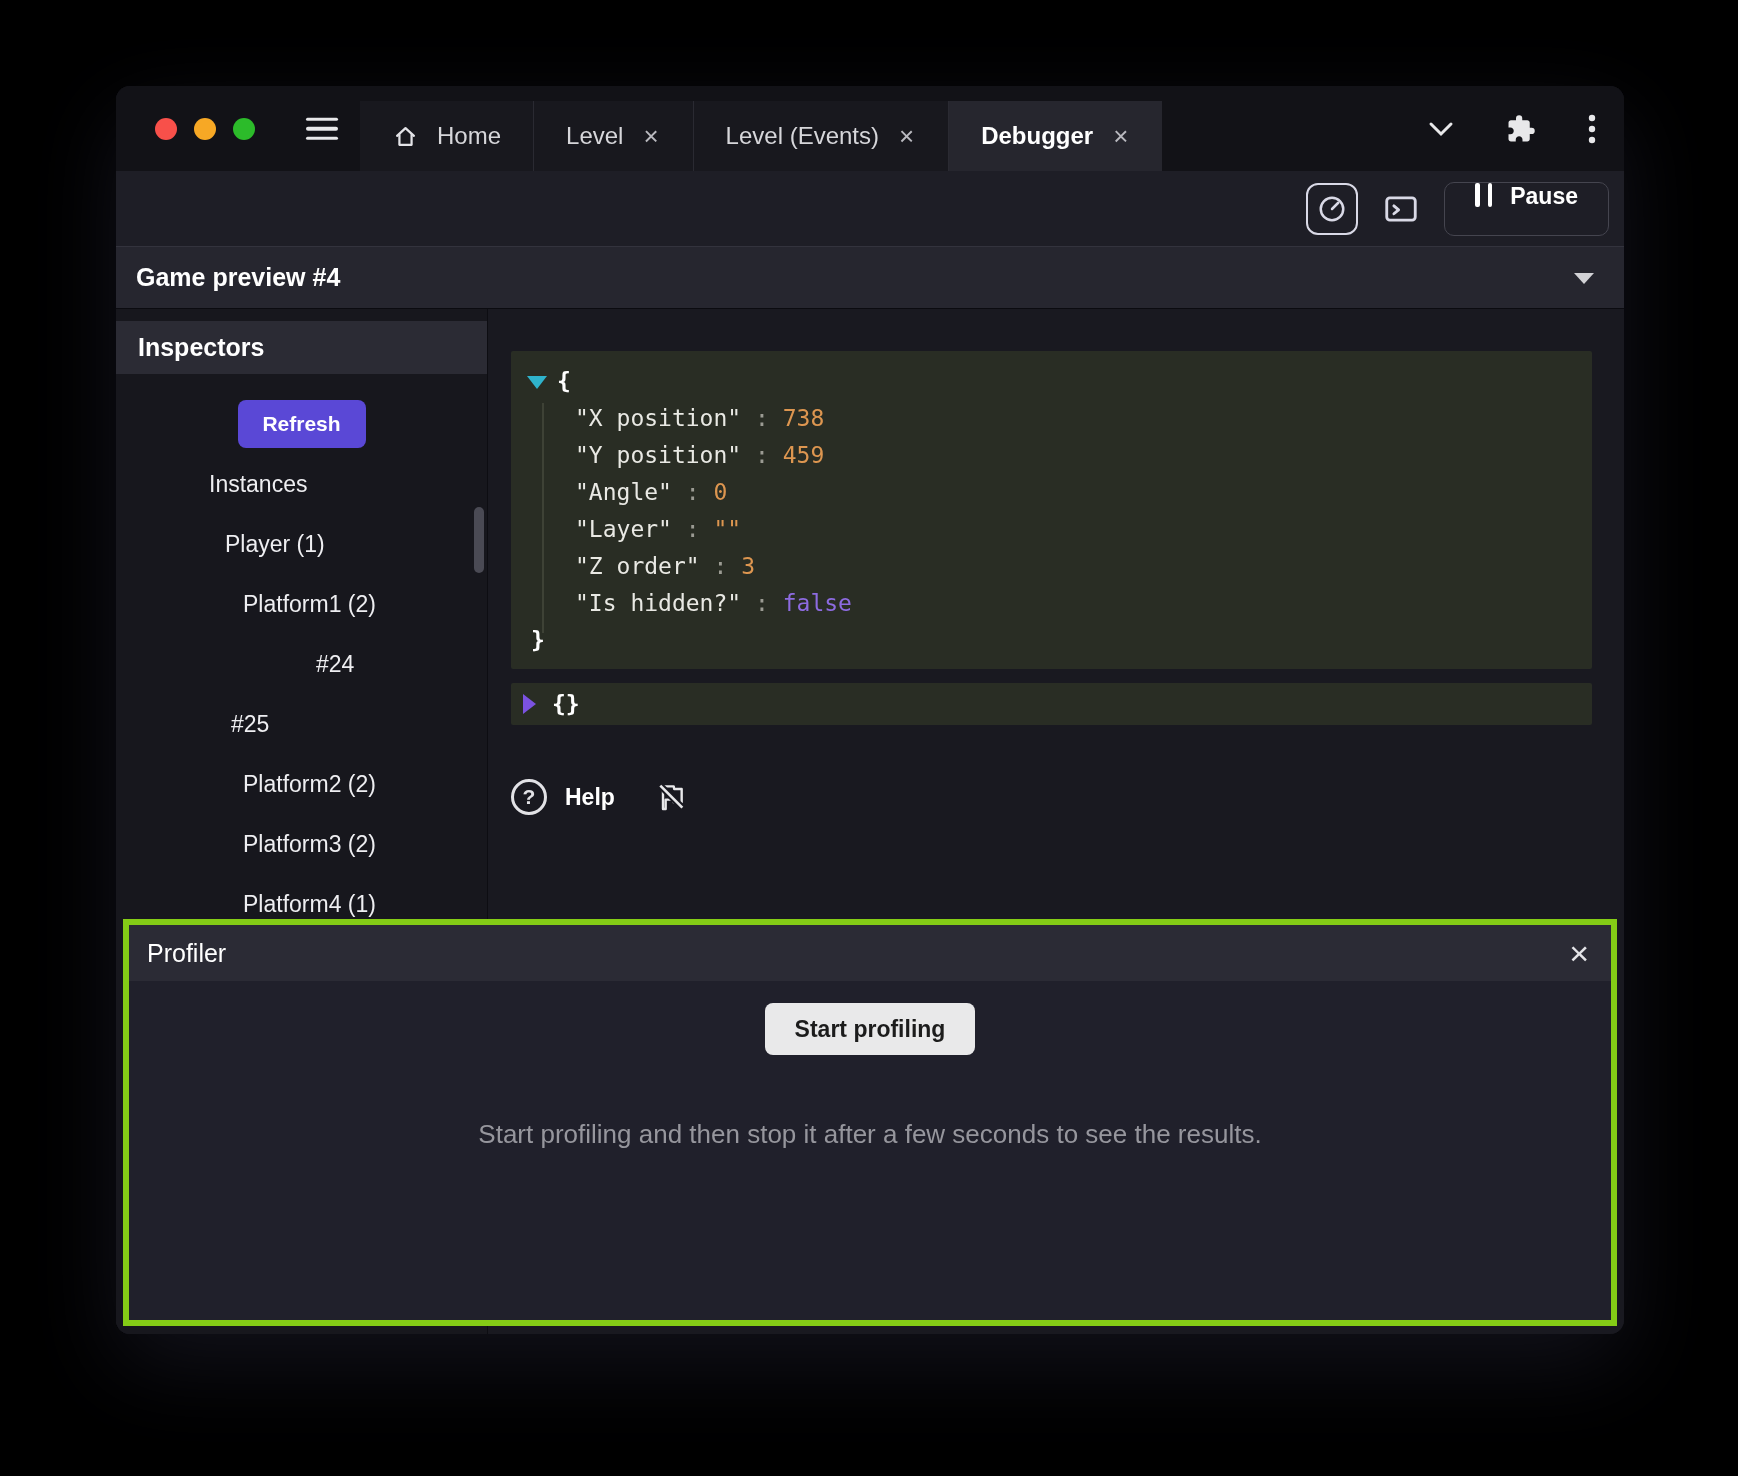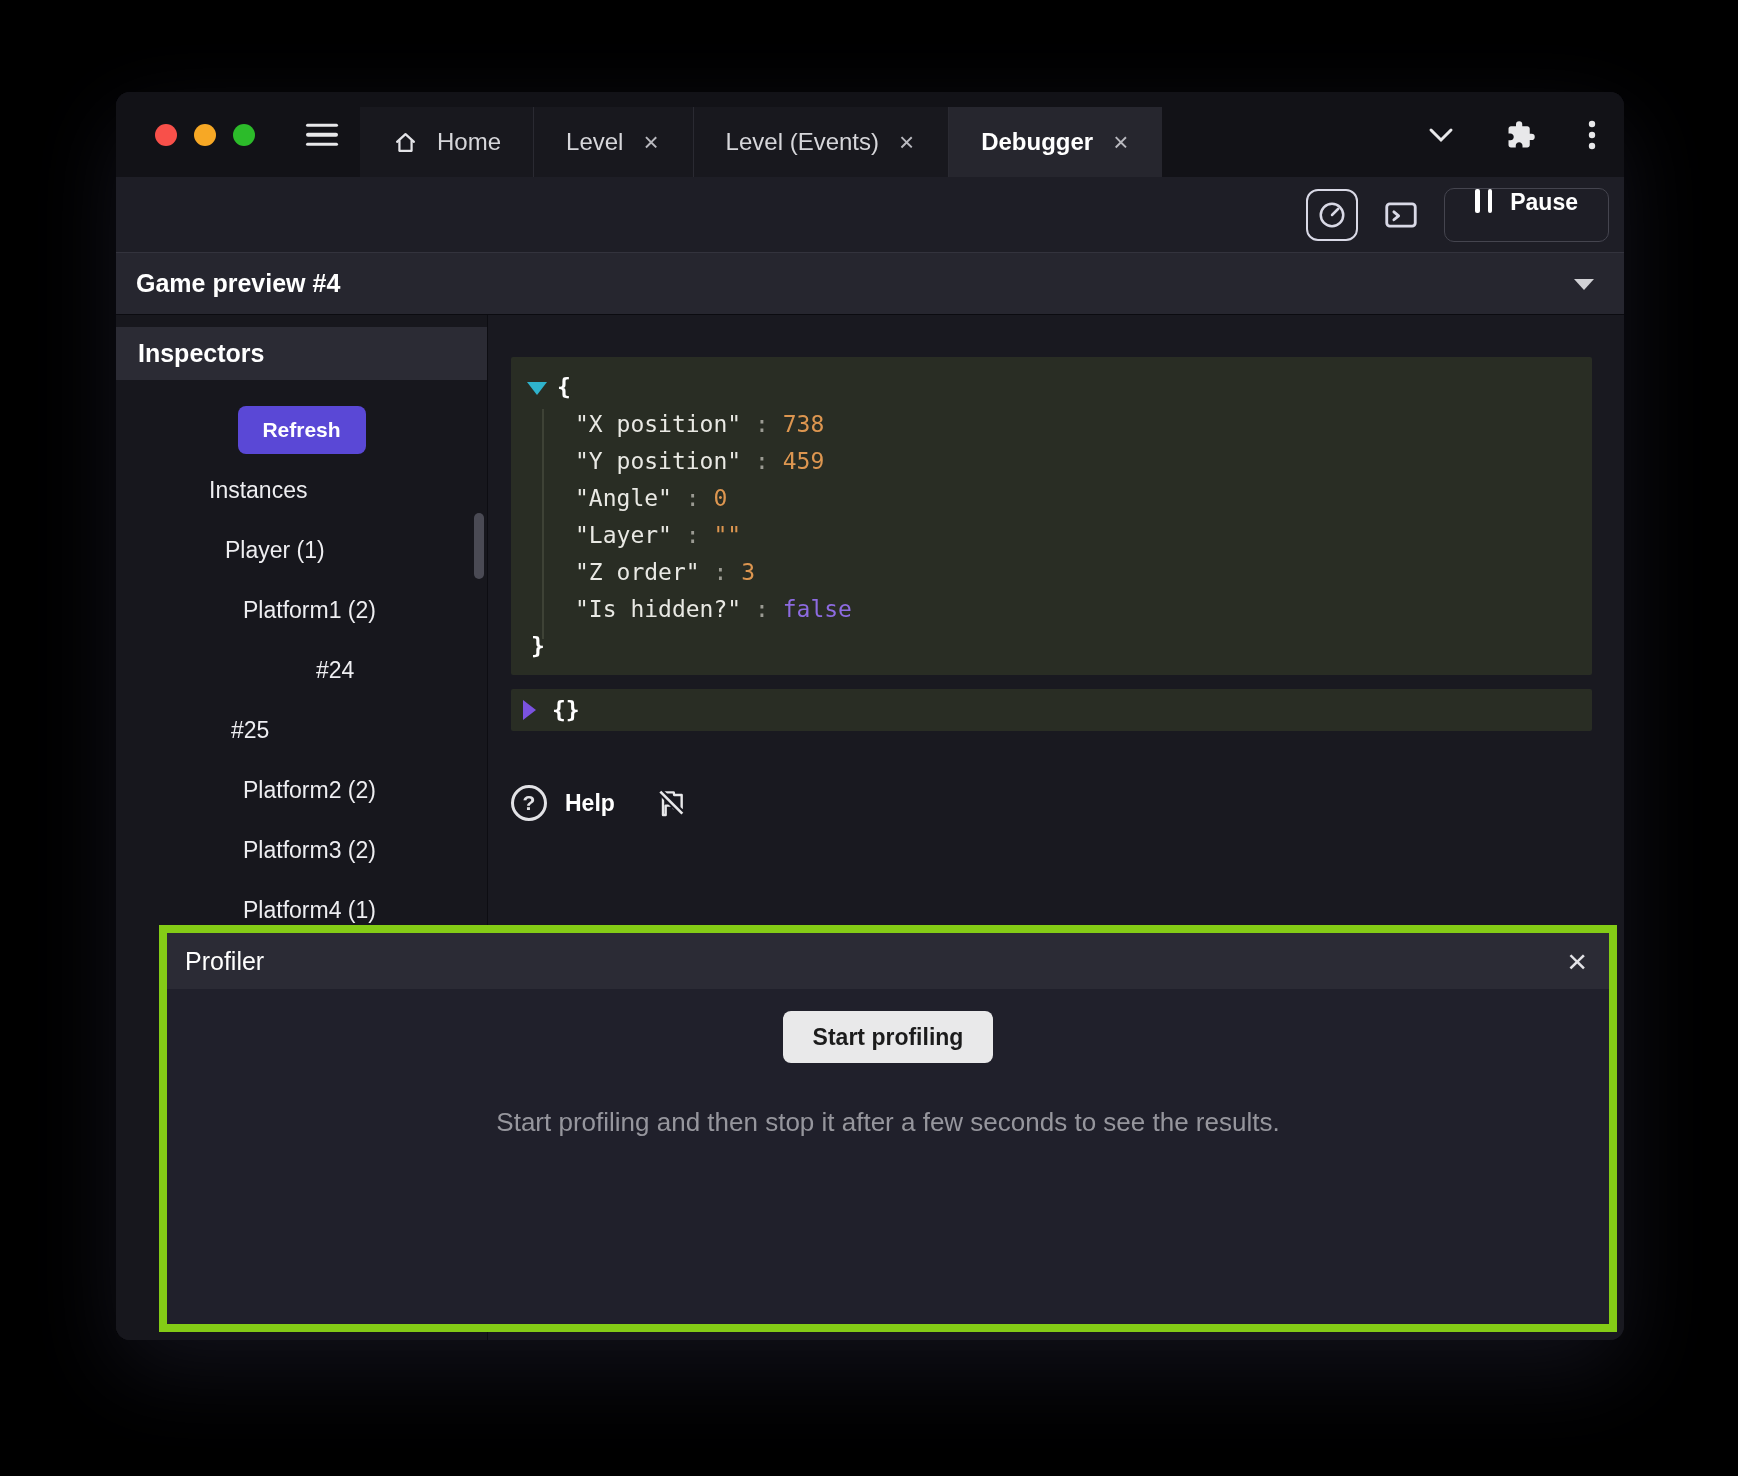--- a/index.html
+++ b/index.html
@@ -5,21 +5,21 @@
   * { margin:0; padding:0; box-sizing:border-box; }
   html,body { width:1738px; height:1476px; }
   body {
     background:#000;
     font-family:"Liberation Sans", sans-serif;
     position:relative;
     overflow:hidden;
     color:#e8e8ea;
   }
   .window {
-    position:absolute; left:116px; top:92px; width:1508px; height:1248px;
+    position:absolute; left:116px; top:86px; width:1508px; height:1248px;
     background:#17171d; border-radius:14px; overflow:hidden;
     box-shadow:0 30px 90px rgba(20,20,30,.9);
   }
   
   .titlebar { position:relative; height:85px; background:#121217; }
   .traffic { position:absolute; left:39px; top:50%; transform:translateY(-50%); display:flex; gap:17px; }
   .tl { width:22px; height:22px; border-radius:50%; }
   .tl.red{ background:#f8504a; } .tl.yellow{ background:#f7a825; } .tl.green{ background:#2cbb2a; }
   .hamburger { position:absolute; left:190px; top:50%; transform:translateY(-50%); width:32px; display:flex; flex-direction:column; gap:6px; cursor:pointer; }
   .hamburger i { display:block; height:3.5px; background:#e8e8ea; border-radius:2px; }
@@ -101,29 +101,29 @@
   .help-row { margin-top:54px; display:flex; align-items:center; gap:18px; }
   .help-circle {
     width:36px; height:36px; border:3px solid #e2e2e6; border-radius:50%;
     display:grid; place-items:center; font-size:21px; font-weight:bold; color:#e2e2e6;
   }
   .help-label { font-size:23px; font-weight:bold; color:#fff; }
   .flag-btn { margin-left:22px; display:grid; place-items:center; cursor:pointer; }
   
   .profiler {
     position:absolute; left:7px; right:7px; top:833px; bottom:8px;
-    border:8px solid #84cc16; background:#20202b; display:flex; flex-direction:column; z-index:5;margin-left:36px;
+    border:6px solid #84cc16; background:#20202b; display:flex; flex-direction:column; z-index:5;
   }
   .profiler-header {
     height:56px; background:#2b2b35; display:flex; align-items:center; justify-content:space-between;
     padding:0 22px 0 18px; flex:0 0 auto;
   }
   .profiler-title { font-size:25px; color:#fff; }
   .profiler-close { font-size:34px; color:#e4e4e8; line-height:1; cursor:pointer; }
-  .profiler-body { flex:1; display:flex; flex-direction:column; align-items:center; padding-top:22px; }
+  .profiler-body { flex:1; display:flex; flex-direction:column; align-items:center; padding-top:22px;gap:20px; }
   .start-btn {
     height:52px; padding:0 30px; background:#e9e9ea; color:#1c1c1c; border:none; border-radius:8px;
     font-size:23px; font-weight:bold; font-family:inherit; cursor:pointer;
   }
   .profiler-hint { margin-top:44px; font-size:26px; color:#96969d; text-align:center; }
   svg { display:block; }
 </style>
 </head>
 <body>
 

